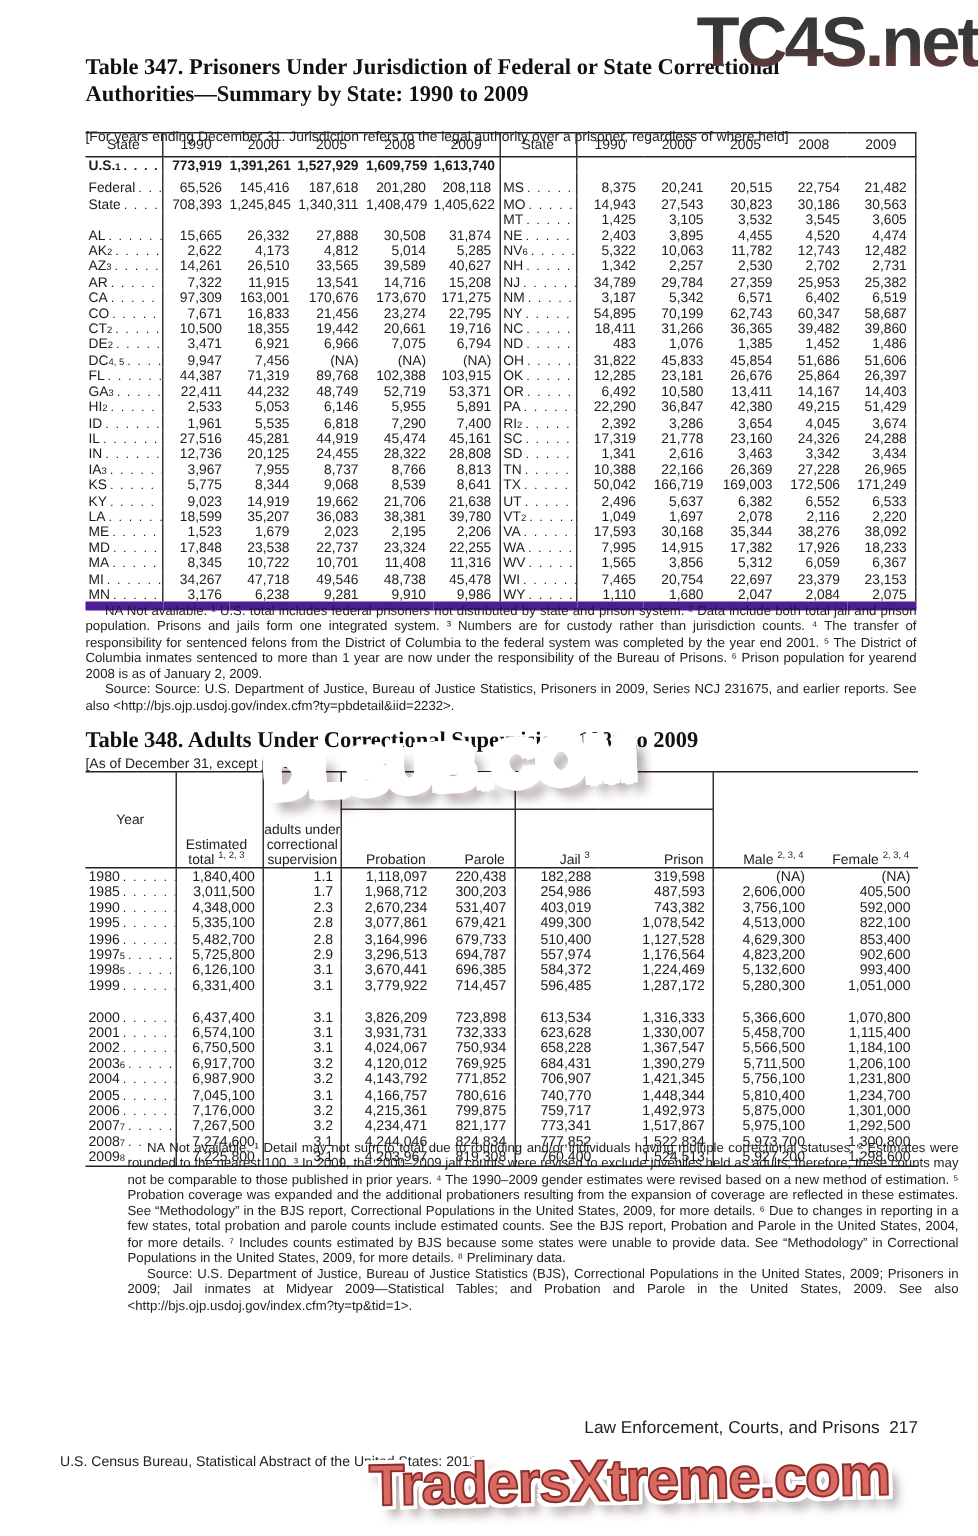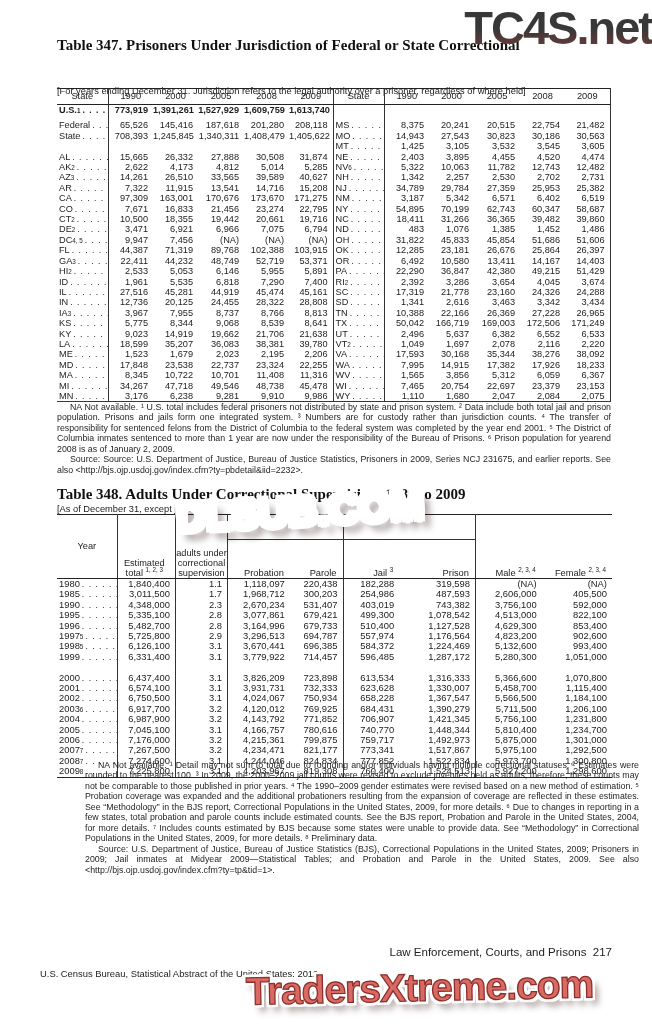--- a/index.html
+++ b/index.html
@@ -10,21 +10,21 @@
            font-size:15px;line-height:17.5px;color:#111;}
   .bracket{position:absolute;left:57px;font-size:9.3px;color:#222;}
   
   table{border-collapse:collapse;table-layout:fixed;}
   #t347{position:absolute;left:57px;top:88px;width:553px;}
   #t348{position:absolute;left:57px;top:514px;width:555px;}
   td,th{padding:0;font-weight:normal;font-size:9.2px;line-height:10.4px;
         white-space:nowrap;overflow:hidden;vertical-align:bottom;}
   #t347 tr.hd th{border-top:1px solid #222;border-bottom:1px solid #222;height:15px;
         text-align:center;vertical-align:middle;font-size:9.3px;}
-  #t347 tr:last-child td{border-bottom:1px solid #4c1d95;}
+  #t347 tr:last-child td{border-bottom:6px solid #4c1d95;}
   .num{text-align:right;padding-right:5px;}
   .vr{border-right:1px solid #333;}
   .lblc{padding-left:2px;}
   .lbl{display:flex;align-items:baseline;}
   .lbl .txt{white-space:nowrap;}
   .lbl .dots{flex:1;overflow:hidden;white-space:nowrap;font-size:8.6px;letter-spacing:1px;}
   .dots::before{content:". . . . . . . . . . . . . . . . . .";padding-left:2px;}
   sup{font-size:6.3px;line-height:0;}
   tr.bold td{font-weight:700;}
   tr.sp td{height:5px;}
@@ -66,20 +66,21 @@
                       -3px 0 0 #fff,3px 0 0 #fff,0 -3px 0 #fff,0 3px 0 #fff,
                       5px 7px 7px rgba(60,25,25,.55);}
 </style>
 </head>
 <body>
 
 <div class="page">
 
   <div class="t-title" style="top:37px;">
     <div>Table 347. Prisoners Under Jurisdiction of Federal or State Correctional</div>
+    <div>Authorities—Summary by State: 1990 to 2009</div>
   </div>
   <div class="bracket" style="top:74px;margin-top:12px;">[For years ending December 31. Jurisdiction refers to the legal authority over a prisoner, regardless of where held]</div>
 
   <table id="t347">
     <colgroup>
       <col style="width:51px">
         <col style="width:45px">
         <col style="width:45px">
       <col style="width:46px">
         <col style="width:45px">

